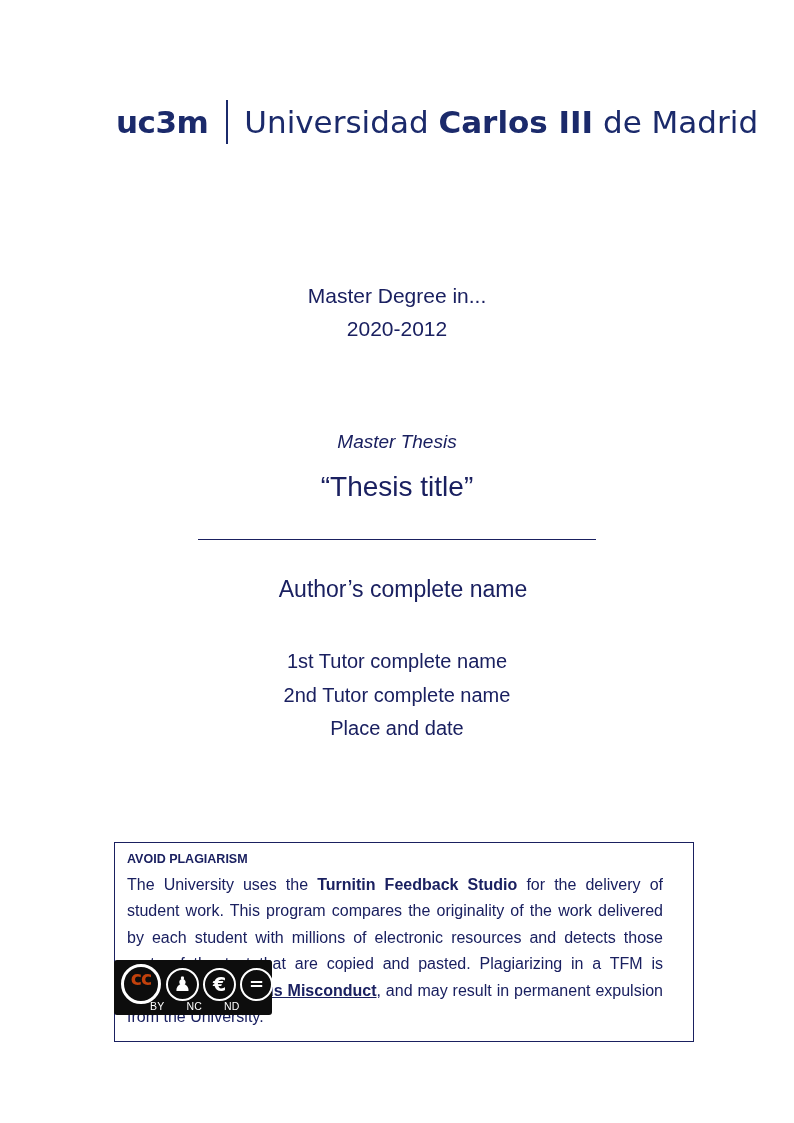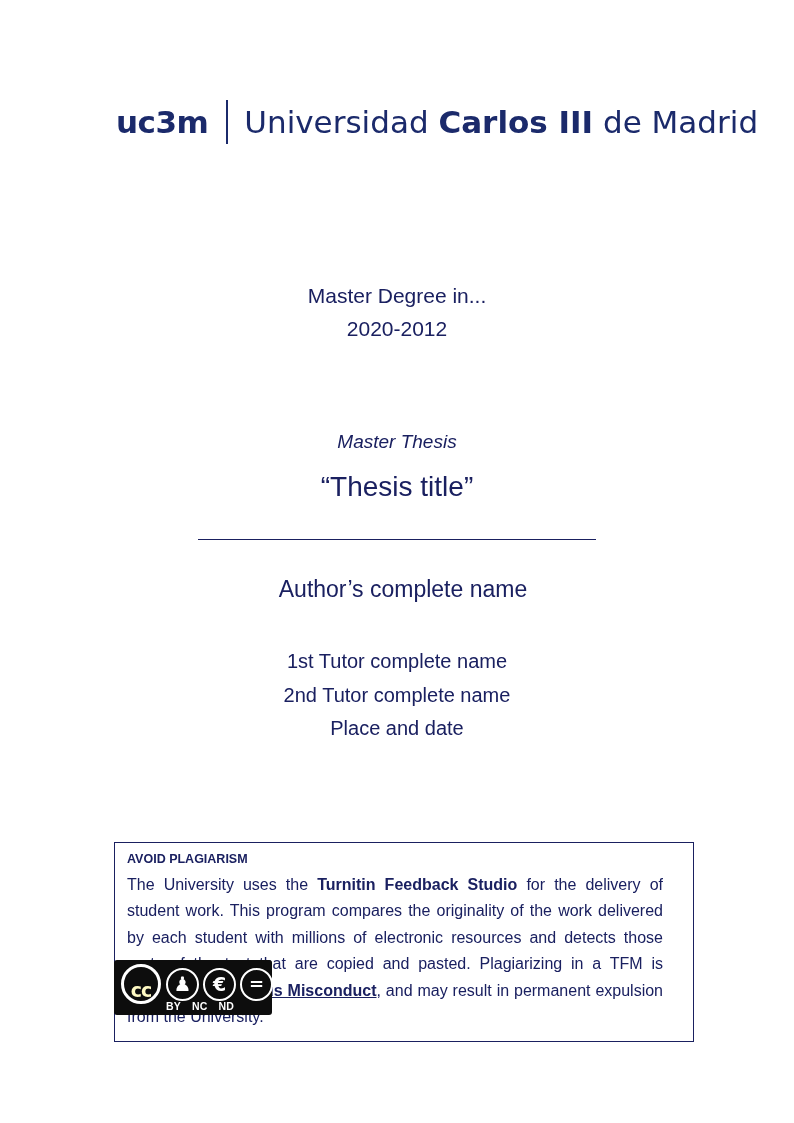--- a/index.html
+++ b/index.html
@@ -157,41 +157,42 @@
     font-family: "DejaVu Sans", sans-serif;
   }
   .cc-cc {
     width: 40px;
     height: 40px;
     border-radius: 50%;
     border: 3px solid #ffffff;
     box-sizing: border-box;
     margin: 0 5px 0 2px;
     display: flex;
-    align-items: flex-end;
+    align-items: flex-start;
     justify-content: center;
-    color: #fef9c3;
+    color: #c2410c;
     font-size: 19px;
     font-weight: bold;
     letter-spacing: -1px;
     font-family: "DejaVu Sans", sans-serif;
   }
   .cc-glyph-person { font-size: 20px; line-height: 1; }
   .cc-glyph-nc { font-size: 19px; line-height: 1; font-weight: bold; }
   .cc-glyph-nd { font-size: 18px; line-height: 1; font-weight: bold; }
   .cc-labels {
     position: absolute;
-    left: 52px;
+    left: 36px;
     bottom: 3px;
     display: flex;
     color: #ffffff;
     font-size: 10.5px;
-    font-weight: bold;
+    font-weight: normal;
     letter-spacing: 0.2px;
     font-family: "Liberation Sans", sans-serif;
+    gap: 11px;
   }
   .cc-labels span { margin-right: 11px; }
 
   
   .license-line {
     position: absolute;
     left: 114px;
     top: 1015px;
     font-size: 12.5px;
     color: #111111;

